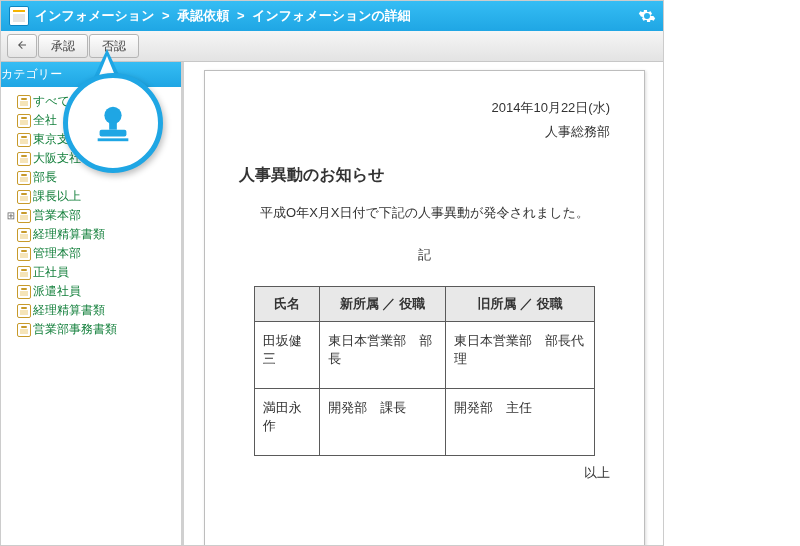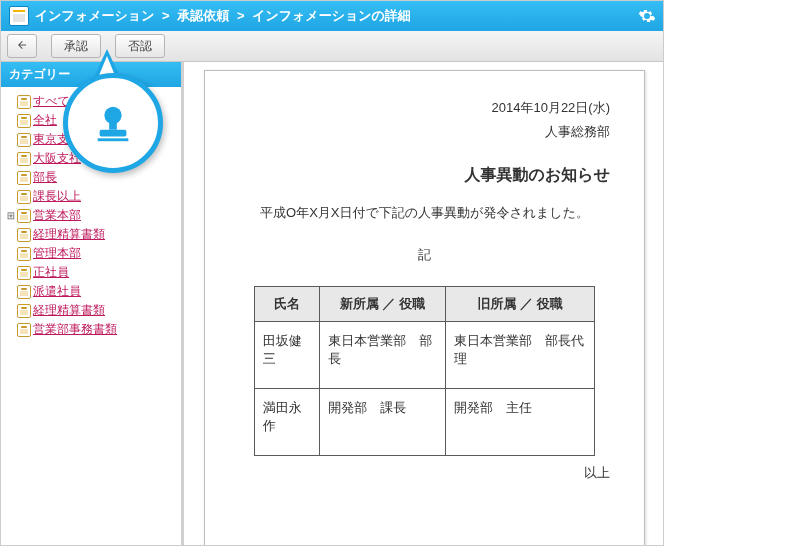--- a/index.html
+++ b/index.html
@@ -5,41 +5,41 @@
   html,body{margin:0;padding:0;font-family:"Meiryo","Hiragino Kaku Gothic Pro",sans-serif;font-size:12px;color:#333;background:#fff}
   .app{width:664px;height:546px;border:1px solid #ccc;box-sizing:border-box;display:flex;flex-direction:column;overflow:hidden;position:relative}
   
   .header{height:30px;background:linear-gradient(#35bdf4,#1fa6e4);color:#fff;display:flex;align-items:center;padding:0 8px;font-weight:bold;font-size:13px;position:relative}
   .header .app-icon{width:18px;height:18px;background:#fff;border:1px solid #0c84c2;border-radius:2px;margin-right:6px;position:relative}
   .header .app-icon:before{content:"";position:absolute;left:3px;right:3px;top:3px;height:2px;background:#f5b400}
   .header .app-icon:after{content:"";position:absolute;left:3px;right:3px;top:7px;bottom:3px;background:#e5e5e5}
   .header .gear{position:absolute;right:6px;top:5px;width:20px;height:20px;color:#fff;display:flex;align-items:center;justify-content:center;font-size:16px;cursor:pointer}
   .crumb-sep{margin:0 4px}
   
-  .toolbar{height:30px;background:linear-gradient(#f5f5f5,#e3e3e3);border-bottom:1px solid #c7c7c7;display:flex;align-items:center;padding:0 6px;gap:14px}
+  .toolbar{height:30px;background:linear-gradient(#f5f5f5,#e3e3e3);border-bottom:1px solid #c7c7c7;display:flex;align-items:center;padding:0 6px;gap:1px}
   .btn{height:22px;padding:0 12px;background:linear-gradient(#fefefe,#e6e6e6);border:1px solid #b5b5b5;border-radius:3px;display:flex;align-items:center;justify-content:center;font-size:12px;color:#444;cursor:pointer;box-shadow:inset 0 1px 0 #fff}
   .btn.icon{padding:0;width:28px;font-weight:bold;font-size:14px}
   
   .body{flex:1;display:flex;min-height:0}
   .sidebar{width:180px;border-right:3px solid #d0d0d0;display:flex;flex-direction:column;min-height:0}
-  .side-head{background:linear-gradient(#35bdf4,#1fa6e4);color:#fff;font-weight:bold;padding:4px 8px}
+  .side-head{background:linear-gradient(#35bdf4,#1fa6e4);color:#fff;font-weight:normal;padding:4px 0}
   .tree{padding:4px 2px 4px 4px;overflow:auto;flex:1}
   .tree .item{display:flex;align-items:center;height:18px;margin:1px 0;font-size:12px}
   .tree .item .exp{width:12px;text-align:center;color:#666;font-size:10px;cursor:pointer}
   .tree .item .cicon{width:14px;height:12px;margin-right:2px;flex:none}
-  .tree .item a{color:#be185d;text-decoration:underline;cursor:pointer;white-space:nowrap}
+  .tree .item a{color:#15803d;cursor:pointer;white-space:nowrap}
   .clip{width:12px;height:12px;border:1px solid #c79a2b;border-radius:2px;background:#fff;position:relative;display:inline-block}
   .clip:before{content:"";position:absolute;left:3px;right:3px;top:2px;height:2px;background:#c79a2b;border-radius:1px}
   .clip:after{content:"";position:absolute;left:2px;right:2px;top:5px;bottom:2px;background:#f5e4b9}
   
   .content{flex:1;position:relative;overflow:hidden;padding:8px 18px 0 20px}
   .doc{background:#fff;border:1px solid #bdbdbd;box-shadow:1px 1px 3px rgba(0,0,0,.15);padding:28px 34px;height:520px;box-sizing:border-box}
   .doc .date{text-align:right;font-size:13px}
   .doc .dept{text-align:right;font-size:13px;margin-top:6px}
-  .doc .title{text-align:right;font-weight:bold;font-size:16px;margin:24px 0 18px}
+  .doc .title{text-align:left;font-weight:bold;font-size:16px;margin:24px 0 18px}
   .doc .lead{text-align:center;font-size:13px}
   .doc .mark{text-align:center;margin:24px 0 22px;font-size:13px}
   table.jt{border-collapse:collapse;width:92%;margin:8px auto}
   table.jt th,table.jt td{border:1px solid #5a5a5a;padding:10px 8px;font-size:13px;text-align:left;vertical-align:top}
   table.jt th{background:#e8e8e8;text-align:center;font-weight:bold;font-size:13px;padding:8px 4px}
   table.jt tbody td{height:46px}
   .closing{text-align:right;margin-top:8px;font-size:13px}
   
   .callout{position:absolute;left:52px;top:50px;width:110px;height:120px;pointer-events:none;z-index:50}
   .callout .circle{width:90px;height:90px;border-radius:50%;background:#fff;border:5px solid #1fa6e4;position:absolute;left:10px;top:22px;box-shadow:2px 3px 6px rgba(0,0,0,.25);display:flex;align-items:center;justify-content:center}

